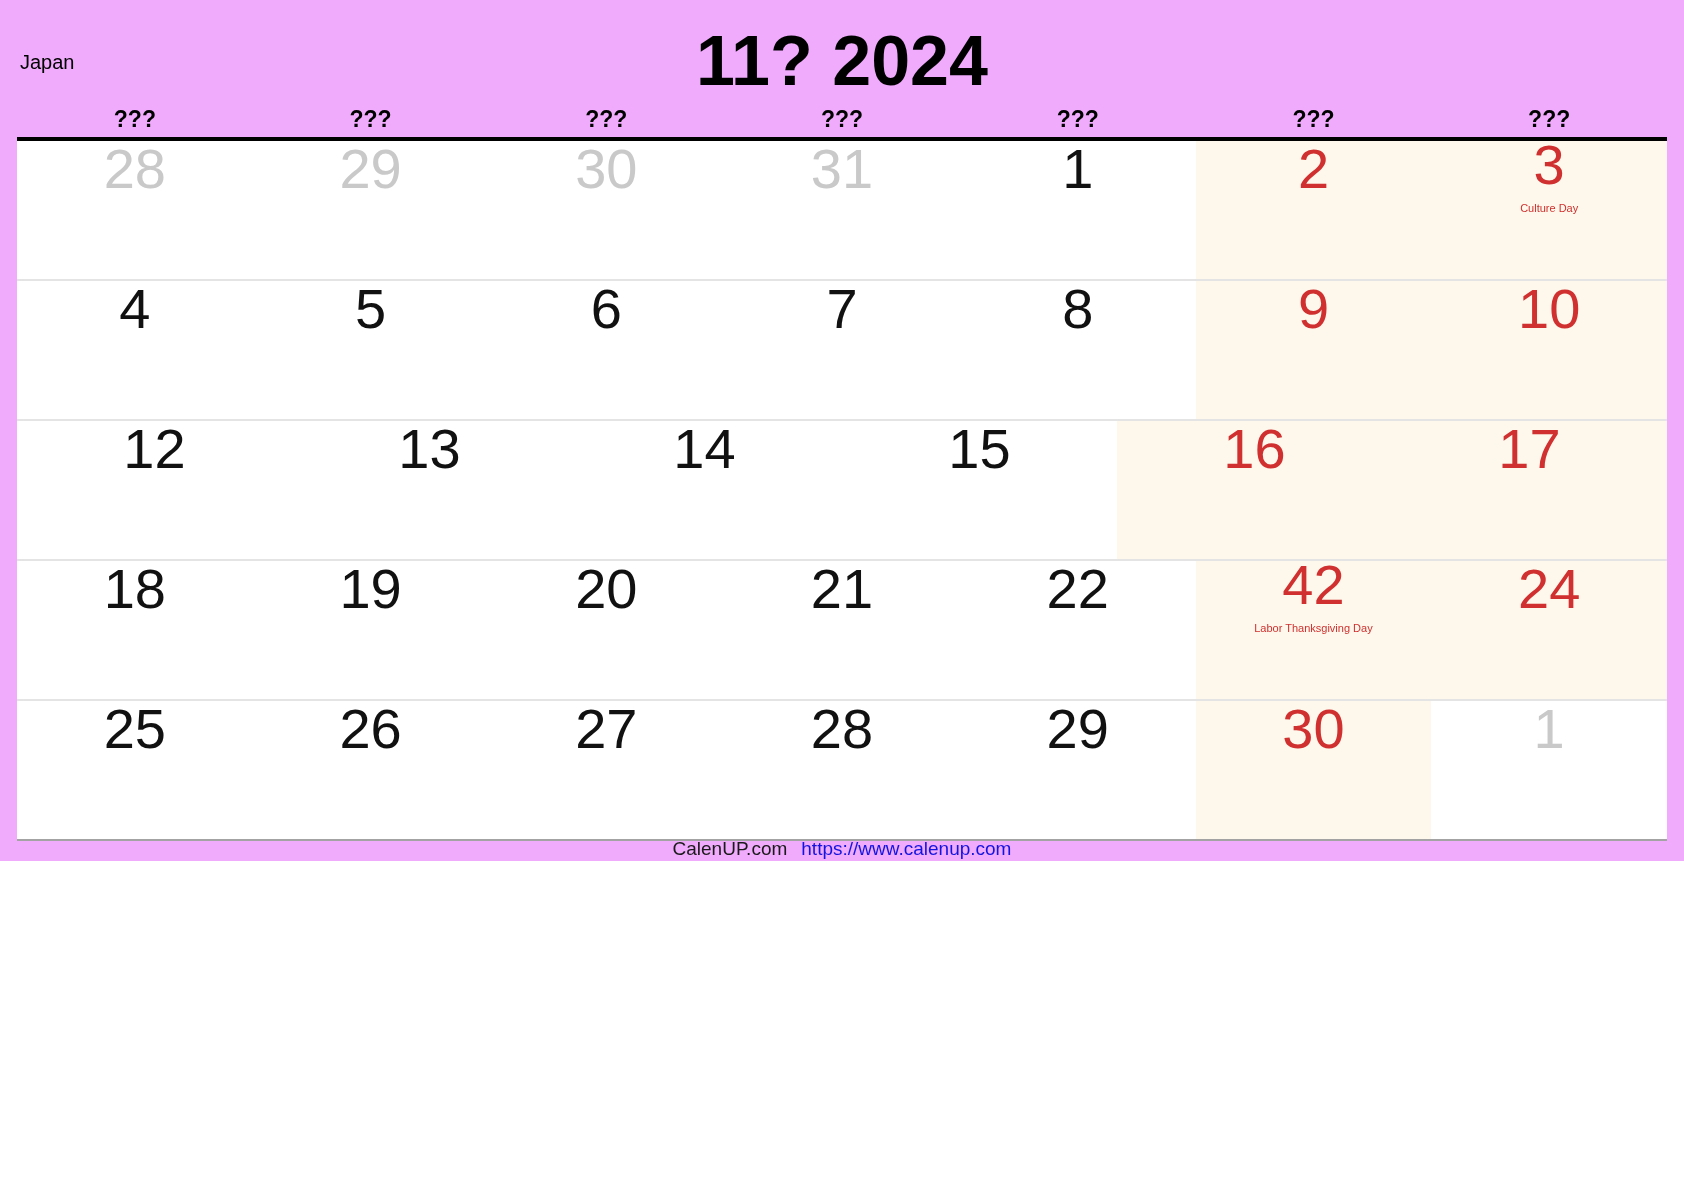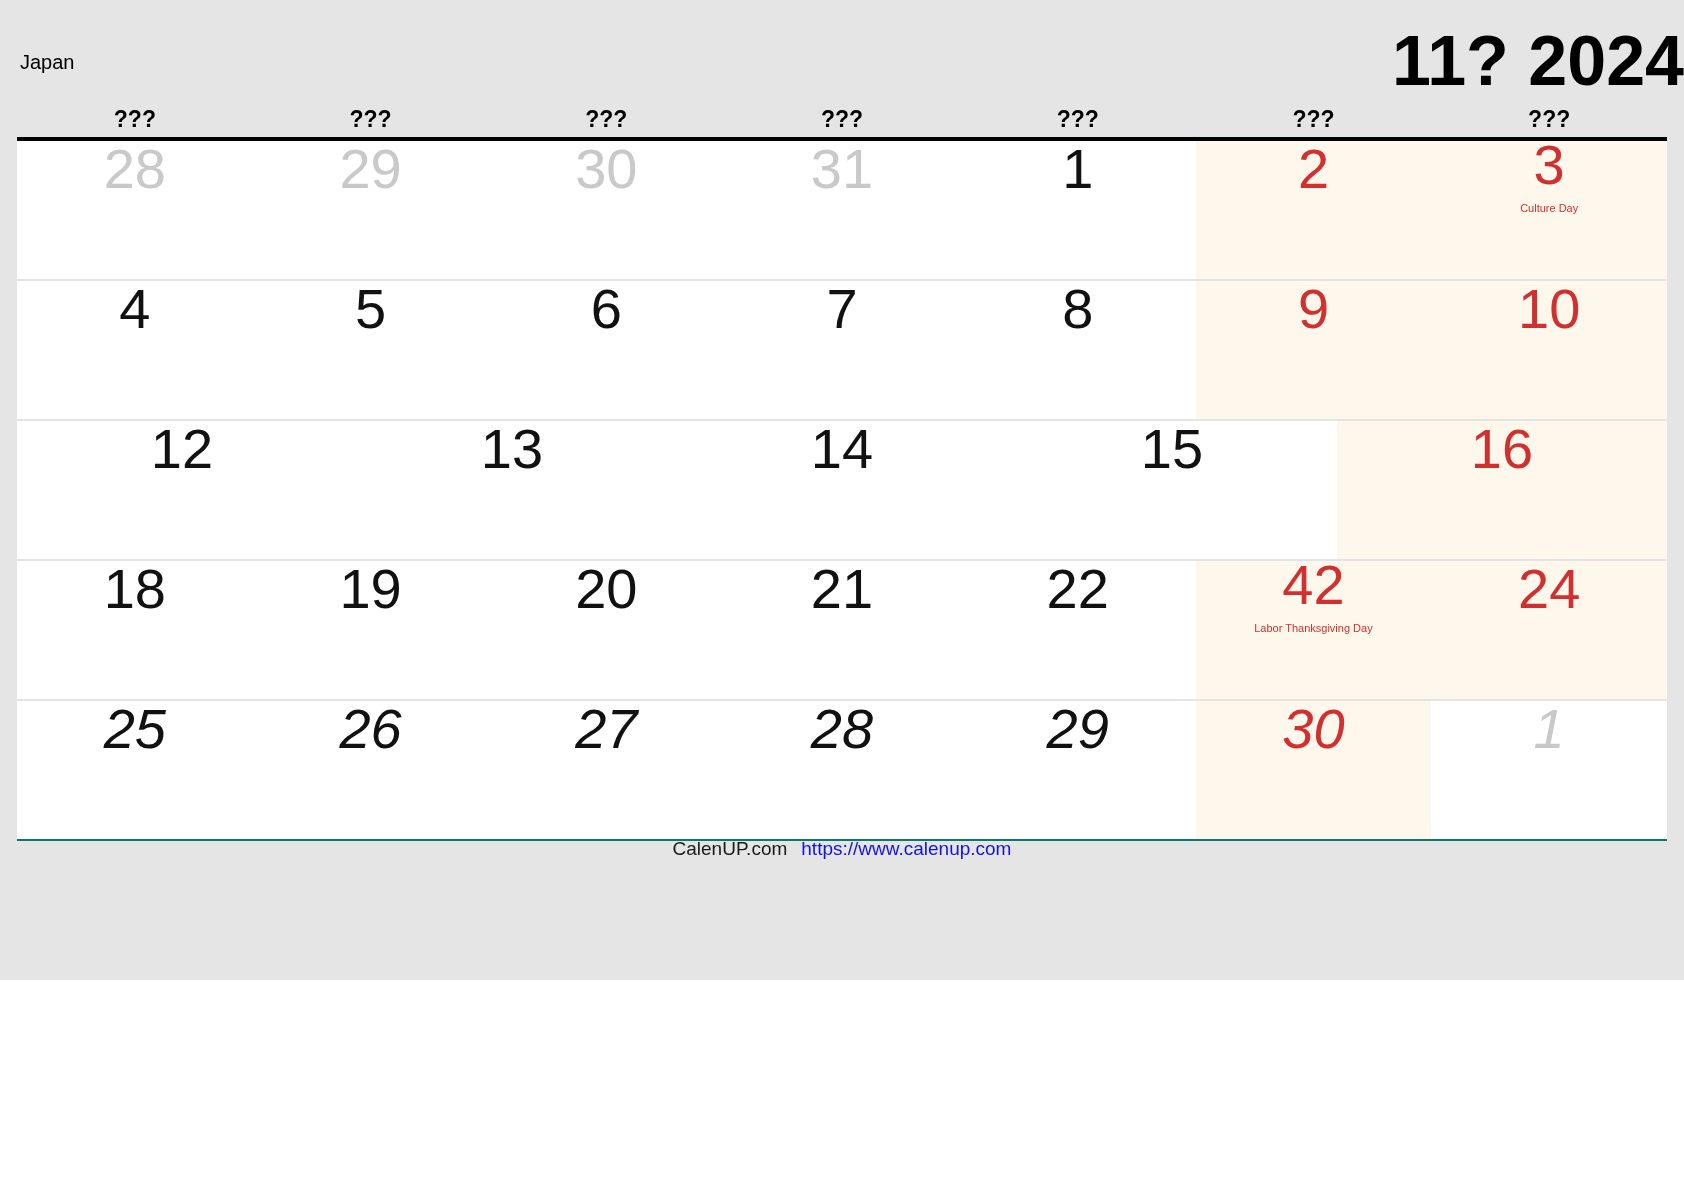--- a/index.html
+++ b/index.html
@@ -8,22 +8,22 @@
     width: 1684px;
     height: 1191px;
     background: #ffffff;
     font-family: "Liberation Sans", sans-serif;
     overflow: hidden;
   }
 
   .page {
     position: relative;
     width: 1684px;
-    height: 980px;
-    background: #e5e5e5;
+    height: 861px;
+    background: #f0abfc;
   }
 
   
   .top-bar {
     position: relative;
     height: 108px;
   }
 
   .country-label {
     position: absolute;
@@ -32,21 +32,21 @@
     font-size: 20px;
     color: #000000;
     line-height: 1;
   }
 
   .month-title {
     position: absolute;
     left: 0;
     right: 0;
     top: 25px;
-    text-align: right;
+    text-align: center;
     font-size: 70px;
     font-weight: bold;
     color: #000000;
     letter-spacing: 0px;
     line-height: 1.05;
   }
 
   
   .calendar {
     position: absolute;
@@ -72,22 +72,21 @@
   }
 
   .week-row {
     display: flex;
     width: 100%;
     height: 140px;
     border-bottom: 2px solid #e4e4e4;
   }
 
   .week-row:last-child {
-    border-bottom: 2px solid #0f766e;
-    font-style: italic;
+    border-bottom: 2px solid #a3a3a3;
   }
 
   .day-cell {
     flex: 1 1 0;
     position: relative;
     display: flex;
     flex-direction: column;
     align-items: center;
     background: #ffffff;
   }
@@ -216,20 +215,23 @@
           </div>
           <div class="day-cell">
             <div class="day-number">14</div>
           </div>
           <div class="day-cell">
             <div class="day-number">15</div>
           </div>
           <div class="day-cell weekend-bg red">
             <div class="day-number">16</div>
           </div>
+          <div class="day-cell weekend-bg red">
+            <div class="day-number">17</div>
+          </div>
         </div>
         <div class="week-row">
           <div class="day-cell">
             <div class="day-number">18</div>
           </div>
           <div class="day-cell">
             <div class="day-number">19</div>
           </div>
           <div class="day-cell">
             <div class="day-number">20</div>

